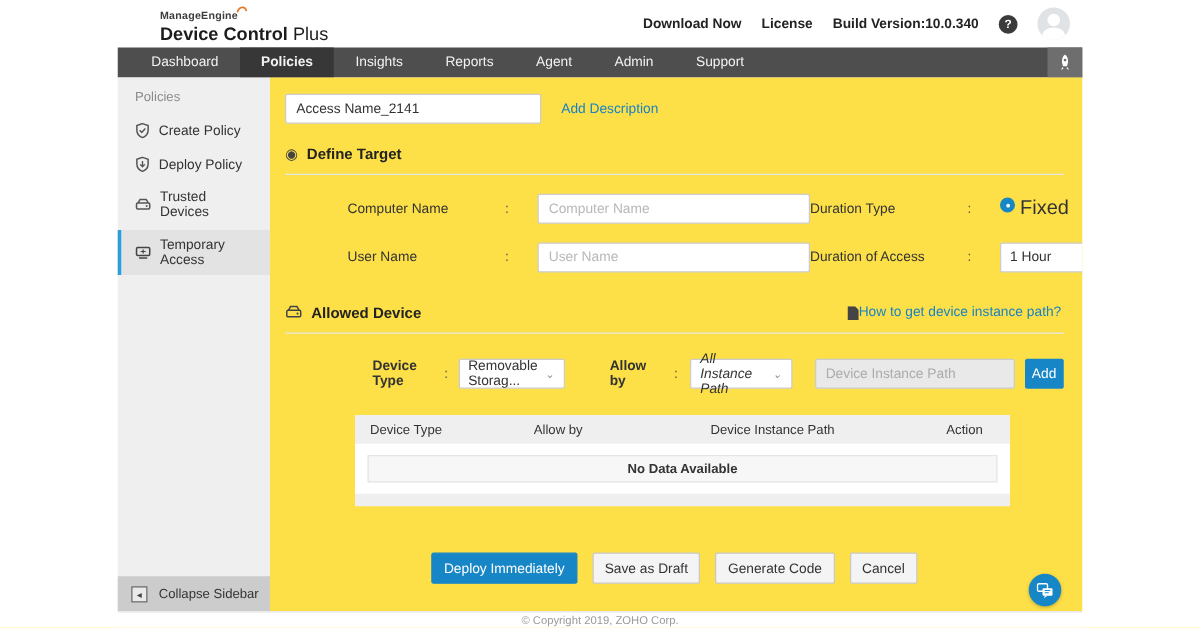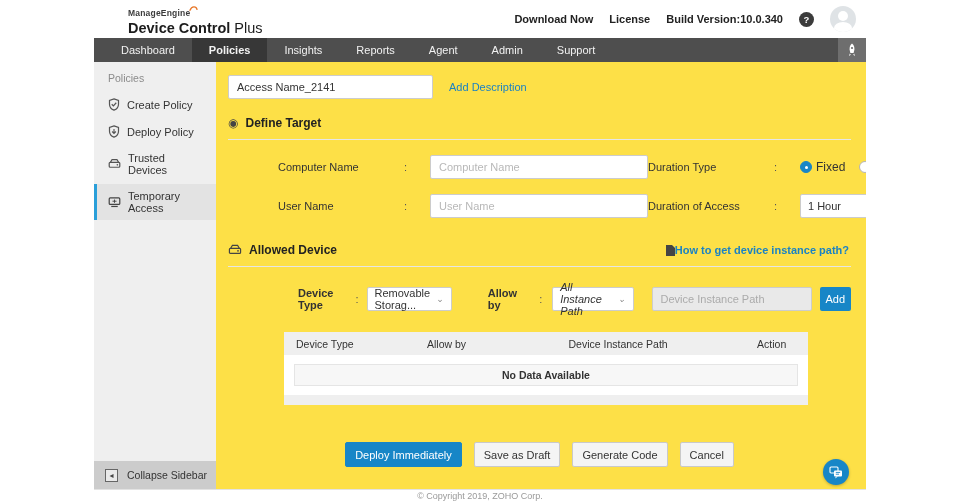--- a/index.html
+++ b/index.html
@@ -44,31 +44,31 @@
   input[type=text] { font-family:"Liberation Sans", sans-serif; font-size:11px; color:#333; border:1px solid #ccc; border-radius:2px; padding:0 8px; height:24px; outline:none; }
   input::placeholder { color:#b8b8b8; }
   .access-row { display:flex; align-items:center; }
   .access-input { width:205px; height:25px; }
   .add-desc { font-size:11px; font-weight:normal; color:#1a82c4; margin-left:16px; cursor:pointer; }
 
   .section-head { display:flex; align-items:center; gap:7px; margin-top:17px; position:relative; }
   .section-title { font-size:12px; font-weight:bold; color:#222; }
   .section-icon { font-size:12px; color:#444; line-height:1; }
   .section-rule { border:none; border-top:1px solid #e6e6e6; margin-top:9px; }
-  .head-link { position:absolute; right:2px; top:1px; display:flex; align-items:center; gap:0; font-size:11px; font-weight:bold; color:#1a82c4; cursor:pointer; }
+  .head-link { position:absolute; right:2px; top:1px; display:flex; align-items:center; gap:0; font-size:11px; font-weight:normal; color:#1a82c4; cursor:pointer; }
 
   .form-grid { margin-top:4px; }
   .form-row { display:flex; margin-top:15px; }
   .fcol { display:flex; align-items:center; }
   .fcol.left { width:420px; padding-left:50px; }
   .flabel { font-size:11px; color:#333; width:126px; flex-shrink:0; }
   .fcolon { width:26px; font-size:11px; color:#555; flex-shrink:0; }
   .finput { width:218px; }
   .radio-group { display:flex; align-items:center; gap:14px; }
-  .radio-opt { display:flex; align-items:center; gap:4px; font-size:12px; color:#333; cursor:pointer; }
+  .radio-opt { display:flex; gap:4px; font-size:16px; color:#333; cursor:pointer; }
   .radio { width:12px; height:12px; border-radius:50%; border:1px solid #b5b5b5; background:#fff; position:relative; }
   .radio.on { border-color:#1786c7; background:#1786c7; }
   .radio.on::after { content:""; position:absolute; left:3.5px; top:3.5px; width:3px; height:3px; border-radius:50%; background:#fff; }
 
   .select { height:24px; border:1px solid #ccc; border-radius:2px; background:#fff; display:flex; align-items:center; justify-content:space-between; padding:0 7px; font-size:11px; color:#333; cursor:pointer; }
   .chev { color:#8a8a8a; font-size:9px; margin-left:6px; }
   .sel-duration { width:102px; }
 
   .device-row { display:flex; align-items:center; margin-top:20px; padding-left:70px; }
   .dlabel { font-size:11px; font-weight:bold; color:#333; }

